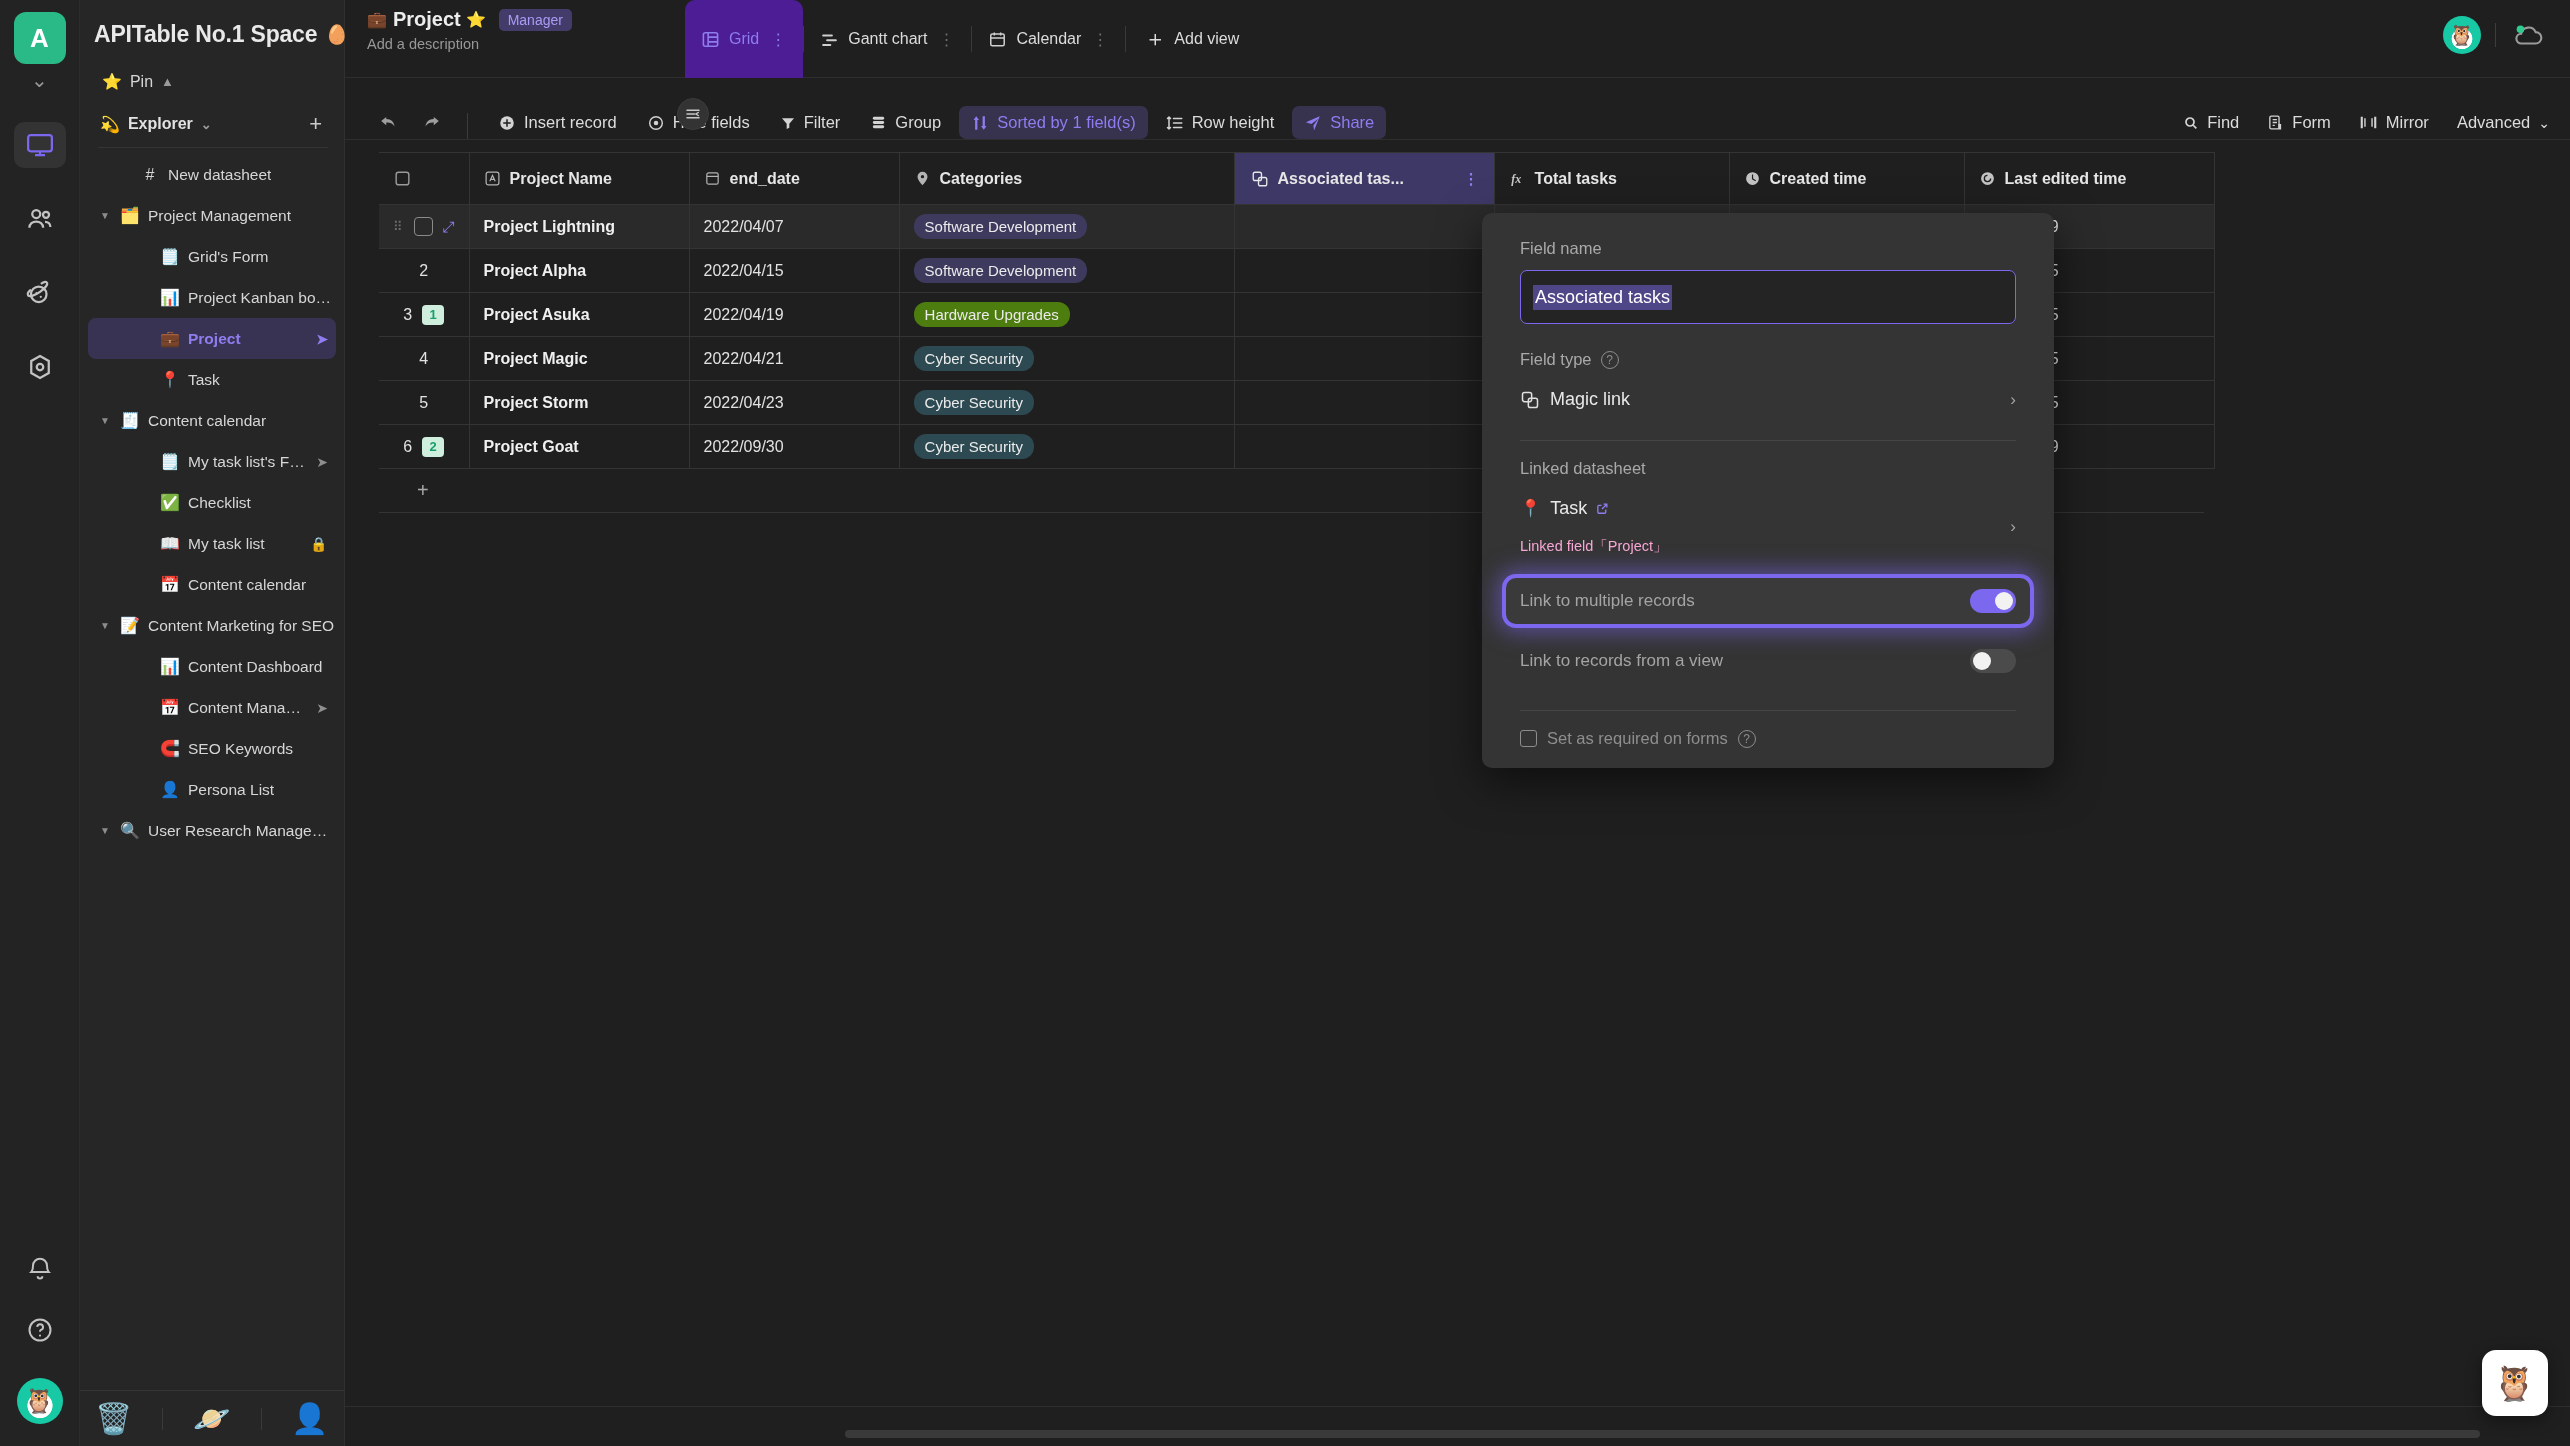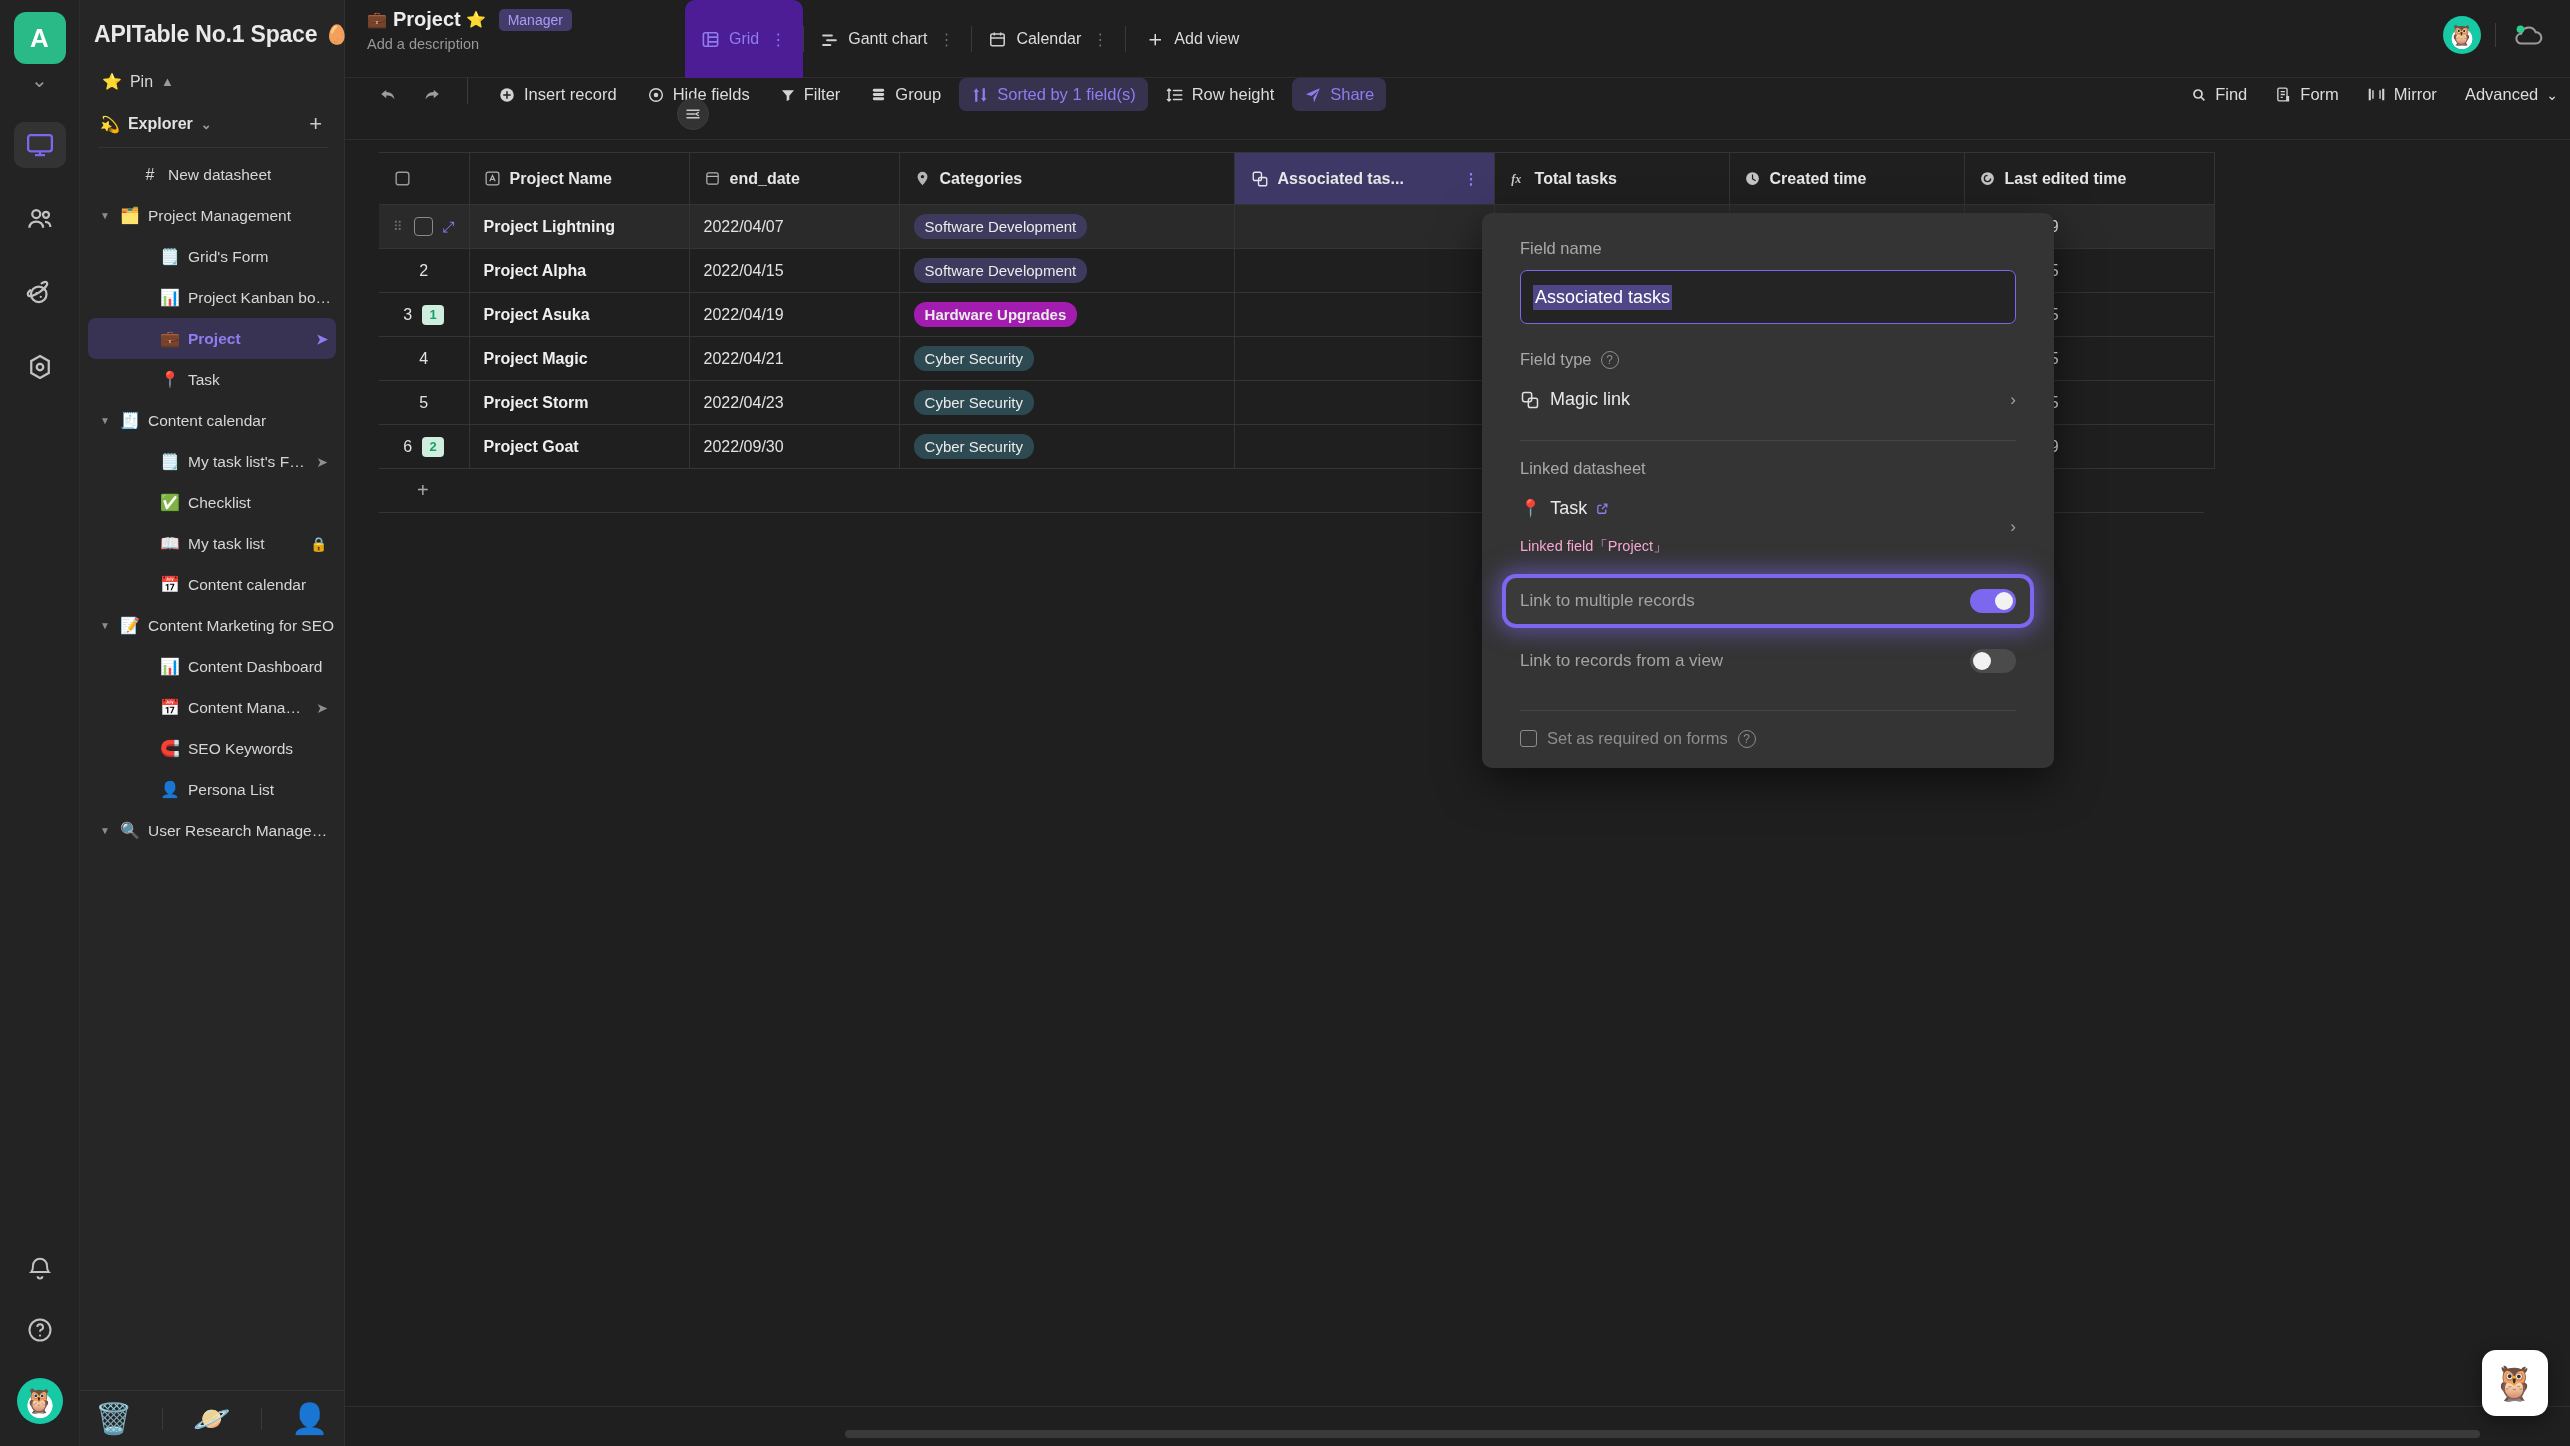--- a/index.html
+++ b/index.html
@@ -112,21 +112,21 @@
   }
   .view-dots { color: #6e6e6e; font-size: 16px; letter-spacing: 1px; margin-left: 2px; }
   .view-tab.active .view-dots { color: #8f7df0; }
   .vsep { width: 1px; height: 26px; background: #3a3a3a; align-self: center; }
   .addview { display: flex; align-items: center; gap: 8px; padding: 0 18px; font-size: 16px; color: #dcdcdc; height:78px; }
 
   .topright { margin-left: auto; display: flex; align-items: center; gap: 14px; padding: 16px 22px 0 0; }
   .tr-sep { width: 1px; height: 24px; background: #3d3d3d; }
 
   
-  .toolbar { height: 62px; display: flex; align-items: flex-start; padding: 0 0 0 26px; gap: 6px; border-bottom: 1px solid #2e2e2e; }
+  .toolbar { height: 62px; display: flex; align-items: flex-end; padding: 0 8px 0 26px; gap: 6px; border-bottom: 1px solid #2e2e2e; }
   .tb-icon-btn { width: 36px; height: 34px; display:flex; align-items:center; justify-content:center; color: #b6b6b6; font-size: 19px; }
   .tb-sep { width: 1px; height: 26px; background: #3c3c3c; margin: 0 12px; }
   .tb-btn {
     display: flex; align-items: center; gap: 8px;
     padding: 7px 12px; border-radius: 7px;
     font-size: 16.5px; color: #dcdcdc; white-space: nowrap;
   }
   .tb-btn.hl { background: #37324e; color: #8f7df0; }
   .tb-btn.share { background: #37324e; color: #8f7df0; }
   .tb-right { margin-left: auto; display: flex; align-items: center; gap: 4px; }
@@ -163,21 +163,21 @@
   .drag-dots { color: #6c6c6c; font-size: 13px; letter-spacing: 1px; line-height: 7px; }
   .expand-ic { color: #8f7df0; font-size: 15px; }
   .pname { font-weight: 700; color: #f0f0f0; }
   .comment-badge {
     display: inline-flex; align-items: center; justify-content: center;
     min-width: 22px; height: 20px; border-radius: 4px;
     background: #cfeede; color: #18a06a; font-size: 13px; font-weight: 700;
   }
   .tag { display: inline-block; padding: 4px 11px; border-radius: 12px; font-size: 15px; color: #ebebeb; }
   .tag.sd { background: #3d3a5e; }
-  .tag.hu { background: #a21caf; font-weight: bold; }
+  .tag.hu { background: #4d7c0f; }
   .tag.cs { background: #2d4a52; }
   .addrow { color: #a8a8a8; font-size: 20px; padding-left: 38px; }
 
   
   .bottombar { height: 40px; background: #1f1f1f; border-top: 1px solid #2e2e2e; position: relative; }
   .hscroll { position: absolute; left: 500px; right: 90px; bottom: 8px; height: 8px; background: #3a3a3a; border-radius: 4px; }
 
   
   .modal {
     position: absolute; left: 1482px; top: 213px;

